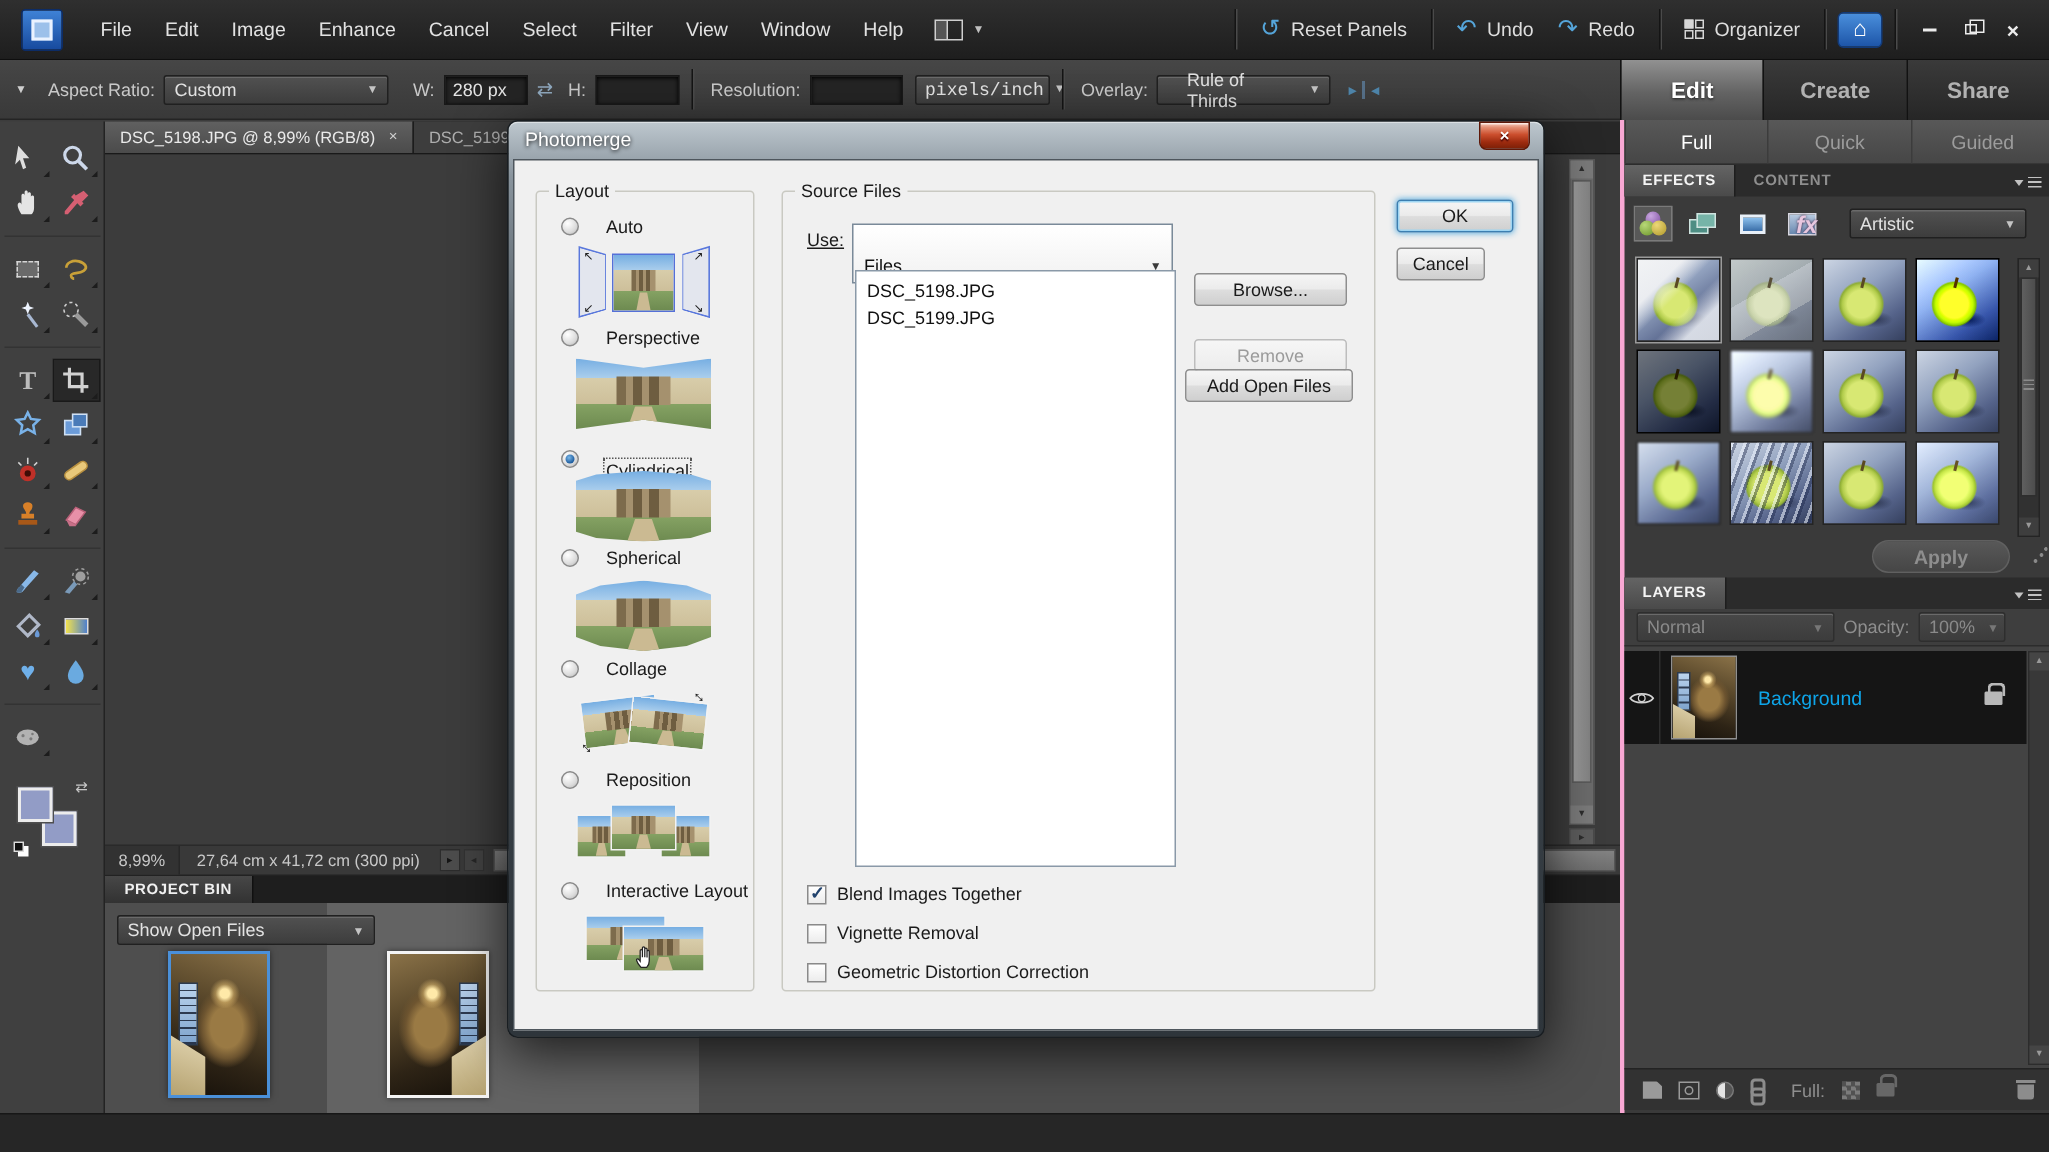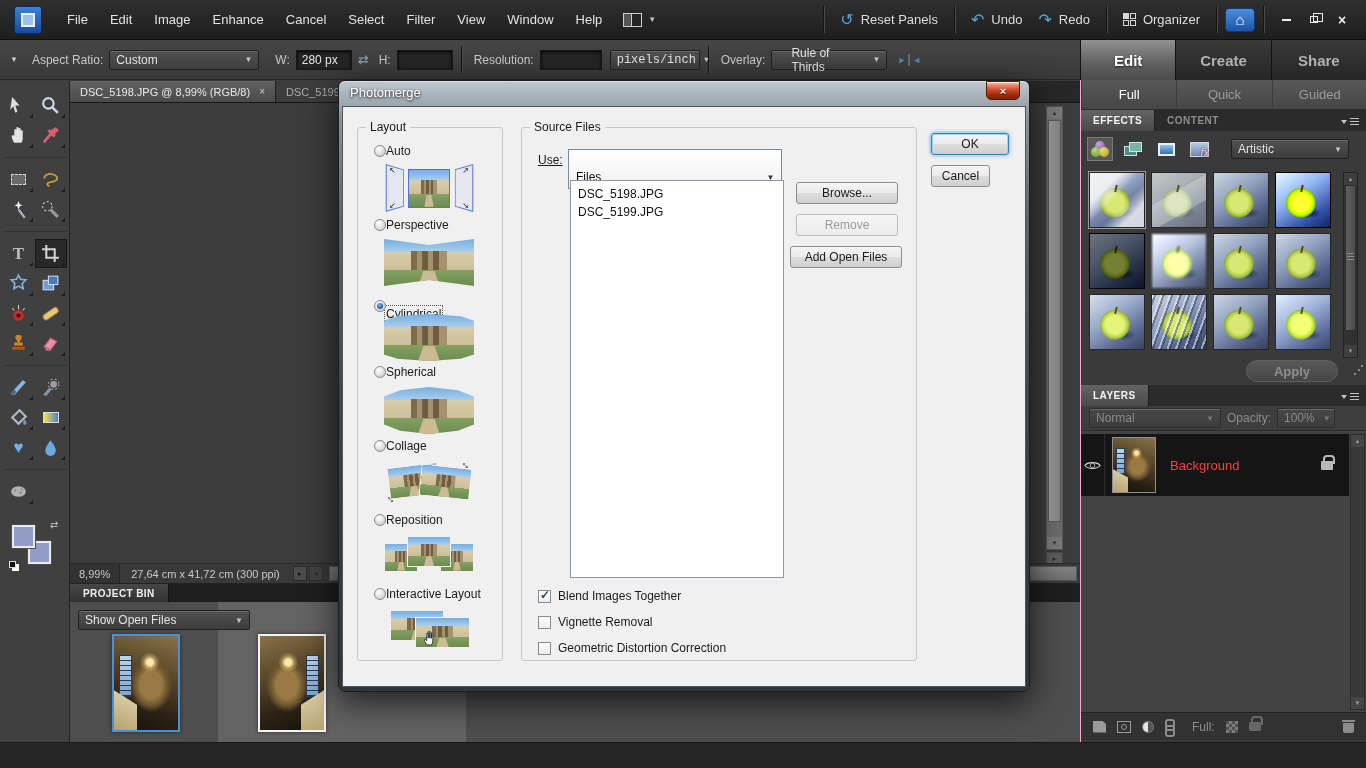--- a/index.html
+++ b/index.html
@@ -11,21 +11,21 @@
 .ddl{display:inline-flex;align-items:center;justify-content:space-between;height:20px;padding:0 6px;
      background:linear-gradient(#515151,#3d3d3d);border:1px solid #202020;border-radius:2px;
      box-shadow:inset 0 1px 0 #6a6a6a;font-size:12px;color:#e2e2e2;cursor:default;}
 .ddl .arr{font-size:8px;color:#c4c4c4;margin-left:8px;}
 .din{height:20px;background:#242424;border:1px solid #181818;box-shadow:inset 0 1px 3px #000;
      color:#e4e4e4;font-size:12px;padding:0 5px;font-family:"Liberation Sans",sans-serif;}
 .sep{width:1px;align-self:stretch;margin:6px 8px;background:#141414;box-shadow:1px 0 0 #4a4a4a;}
 .w7btn{background:linear-gradient(#f5f5f5,#ebebeb 48%,#dddddd 52%,#cfcfcf);border:1px solid #8e8e8e;
      border-radius:3px;font-size:12px;color:#1a1a1a;display:flex;align-items:center;justify-content:center;cursor:default;}
 .w7btn.def{border-color:#3c7fb1;box-shadow:inset 0 0 0 1px #9ed5f2,0 0 4px rgba(60,160,220,.9);}
-.w7btn.dis{color:#9b9b9b;border-color:#bdbdbd;background:linear-gradient(#f6f6f6,#ececec);}
+.w7btn.dis{color:#9b9b9b;border-color:#bdbdbd;background:linear-gradient(#f6f6f6,#ececec);margin-top:12px;}
 
 
 #menubar{position:absolute;left:0;top:0;width:1366px;height:40px;display:flex;align-items:center;
    background:linear-gradient(#2f2f2f,#1e1e1e);border-bottom:1px solid #0e0e0e;padding:0 10px;}
 .logo{width:28px;height:28px;border-radius:3px;margin:0 14px 0 4px;position:relative;
    background:linear-gradient(#3f82d6,#174a9e);border:1px solid #0c2c66;}
 .logo span{position:absolute;left:6px;top:6px;width:14px;height:14px;border:2px solid #eaf2ff;background:#9cc0ea;}
 .menu{padding:6px 11px;font-size:13px;color:#e2e2e2;cursor:default;}
 .lyico{width:19px;height:14px;border:1px solid #cfcfcf;display:flex;margin:0 4px 0 10px;}
 .lyico i{display:block;width:8px;height:100%;border-right:1px solid #cfcfcf;background:#555;}
@@ -114,21 +114,21 @@
  radial-gradient(ellipse 44% 38% at 58% 52%, #9a7a44 0 38%, #6e5530 58%, transparent 76%),
  linear-gradient(200deg,#8a7248 0%,#5c4a2c 35%,#2e2416 70%,#140f09 100%);}
 .church::before{content:"";position:absolute;left:9%;top:21%;width:17%;height:43%;
  background:repeating-linear-gradient(180deg,transparent 0 4px,rgba(25,35,55,.85) 4px 5px),linear-gradient(#bcd4ee,#7ea3cc);
  box-shadow:0 0 0 1px #2c3a4e;}
 .church::after{content:"";position:absolute;left:0;bottom:0;width:36%;height:48%;
  background:linear-gradient(200deg,#e8dcba,#b5a270);clip-path:polygon(0 12%,100% 44%,100% 100%,0 100%);}
 .flip{transform:scaleX(-1);}
 
 
-#rightpanel{position:absolute;left:1080px;top:80px;width:286px;height:662px;background:#3a3a3a;border-left:1px solid #f9a8d4;}
+#rightpanel{position:absolute;left:1080px;top:80px;width:286px;height:662px;background:#3a3a3a;border-left:3px solid #f9a8d4;}
 #editmodes{position:absolute;left:0;top:0;width:286px;height:30px;display:grid;grid-template-columns:1fr 1fr 1fr;
    background:linear-gradient(#585858,#464646);border-bottom:1px solid #2c2c2c;}
 #editmodes div{display:flex;align-items:center;justify-content:center;font-size:13px;color:#9c9c9c;border-left:1px solid #3c3c3c;cursor:default;}
 #editmodes div.active{color:#fff;}
 .phdr{position:absolute;width:286px;height:21px;background:#2b2b2b;display:flex;align-items:flex-end;}
 .ptab{height:21px;padding:0 12px;display:flex;align-items:center;font-size:10px;font-weight:bold;letter-spacing:.5px;cursor:default;}
 .ptab.active{background:linear-gradient(#646464,#4a4a4a);color:#f4f4f4;border-right:1px solid #1e1e1e;}
 .ptab.idle{color:#8e8e8e;}
 .pm{display:flex;align-items:center;gap:3px;margin-left:auto;margin-right:8px;padding-bottom:6px;cursor:default;}
 .pm .tri{width:0;height:0;border-left:3px solid transparent;border-right:3px solid transparent;border-top:4px solid #c2c2c2;}
@@ -140,21 +140,21 @@
 .balls i{position:absolute;width:10px;height:10px;border-radius:50%;}
 .balls i:nth-child(1){left:4px;top:0;background:radial-gradient(circle at 35% 30%,#c9a6e0,#7a4a9e);}
 .balls i:nth-child(2){left:0;top:6px;background:radial-gradient(circle at 35% 30%,#b8d878,#6a9428);}
 .balls i:nth-child(3){left:8px;top:6px;background:radial-gradient(circle at 35% 30%,#ecd878,#b09828);}
 .frames{position:relative;width:18px;height:15px;}
 .frames i{position:absolute;width:13px;height:10px;border:1px solid #cfe4e0;}
 .frames i:nth-child(1){left:0;top:4px;background:#4e8e84;}
 .frames i:nth-child(2){left:5px;top:0;background:#76b4a8;}
 .bframe{width:17px;height:13px;border:2px solid #e8f0f8;background:linear-gradient(#8ec2ee,#3a6ea8);}
 .fxph{position:relative;width:19px;height:15px;border:1px solid #d8d8e2;background:linear-gradient(#b8cae0,#6888b0);}
-.fxph i{position:absolute;right:-2px;bottom:-4px;font-size:12px;font-style:italic;font-weight:normal;color:#e8c8e0;text-shadow:0 0 2px #402040;}
+.fxph i{position:absolute;right:-2px;bottom:-4px;font-size:16px;font-style:italic;font-weight:bold;color:#e8c8e0;text-shadow:0 0 2px #402040;}
 #fxgrid{position:absolute;left:8px;top:92px;display:grid;grid-template-columns:repeat(4,56px);gap:5px 6px;}
 .fx{width:56px;height:56px;border:1px solid #242424;position:relative;overflow:hidden;cursor:default;background:
  radial-gradient(circle at 46% 55%, #d8e873 0 22%, #b2cc4c 30%, #8fae36 34%, transparent 37%),
  radial-gradient(ellipse 32% 14% at 62% 74%, rgba(12,18,36,.6), transparent 72%),
  linear-gradient(145deg,#ccd5e3 0%,#92a2bf 40%,#55638a 75%,#35405e 100%);}
 .fx::after{content:"";position:absolute;left:47%;top:23%;width:2px;height:7px;background:#5a4a22;transform:rotate(14deg);}
 .fx.f1{outline:1px solid #9a9a9a;}
 .fx.f1::before{content:"";position:absolute;inset:0;background:linear-gradient(135deg,#f8f8f8 0 28%,transparent 46% 60%,#eef1f6 78% 100%);opacity:.85;}
 .fx.f2{filter:saturate(.55) brightness(1.06);}
 .fx.f2::before{content:"";position:absolute;inset:0;background:linear-gradient(150deg,#9aa89a 0 38%,#c4ccc4 38% 68%,#8494a4 68%);opacity:.5;}
@@ -174,21 +174,21 @@
 #gripdots{position:absolute;left:272px;top:284px;width:10px;height:12px;
    background:radial-gradient(circle at 2px 10px,#8a8a8a 1px,transparent 1.5px),radial-gradient(circle at 6px 6px,#8a8a8a 1px,transparent 1.5px),radial-gradient(circle at 9px 2px,#8a8a8a 1px,transparent 1.5px);}
 #layerctrl{position:absolute;left:0;top:326px;width:286px;height:24px;display:flex;align-items:center;padding:0 8px;gap:6px;background:#3e3e3e;}
 .ddl.dis{color:#8a8a8a;background:linear-gradient(#484848,#3c3c3c);border-color:#2e2e2e;}
 .ddl.dis .arr{color:#777;}
 #layerctrl .olabel{font-size:12px;color:#8e8e8e;}
 #layerlist{position:absolute;left:0;top:350px;width:286px;height:282px;background:#434343;border-top:1px solid #2c2c2c;}
 .lrow{position:absolute;left:0;top:3px;width:268px;height:62px;background:#151515;display:flex;align-items:center;cursor:default;}
 .lgut{width:24px;height:100%;display:flex;align-items:center;justify-content:center;border-right:1px solid #2e2e2e;}
 .lthumb{width:44px;height:56px;margin-left:7px;border:1px solid #909090;}
-.lname{margin-left:14px;font-size:13px;color:#ef4444;}
+.lname{margin-left:14px;font-size:13px;color:#0ea5e9;}
 .lock{position:relative;width:12px;height:9px;background:#b8b8b8;border-radius:1px;}
 .lock::before{content:"";position:absolute;left:2px;top:-6px;width:8px;height:7px;border:2px solid #b8b8b8;border-bottom:none;border-radius:4px 4px 0 0;}
 .lock.dim{opacity:.4;}
 .lsb{position:absolute;left:269px;top:3px;width:15px;height:276px;background:#383838;border:1px solid #2c2c2c;}
 .lsb .sarr{background:#454545;color:#9a9a9a;width:13px;}
 #layerbar{position:absolute;left:0;top:632px;width:286px;height:28px;background:#323232;border-top:1px solid #232323;
    display:flex;align-items:center;gap:11px;padding:0 12px;font-size:12px;color:#8e8e8e;}
 .ic-nl{width:13px;height:12px;background:#9a9a9a;clip-path:polygon(0 0,70% 0,100% 30%,100% 100%,0 100%);}
 .ic-cs{width:14px;height:12px;border:1px solid #9a9a9a;display:flex;align-items:center;justify-content:center;}
 .ic-cs i{width:6px;height:6px;border-radius:50%;border:1px solid #9a9a9a;}
@@ -208,21 +208,21 @@
   box-shadow:0 10px 34px rgba(0,0,0,.7),inset 0 1px 0 rgba(255,255,255,.45);}
 .dtitle{position:absolute;left:12px;top:5px;font-size:13px;color:#fff;text-shadow:0 1px 3px #000;}
 .dclose{position:absolute;left:648px;top:1px;width:34px;height:19px;border-radius:0 0 5px 5px;
   background:linear-gradient(#f7cdbf,#e38d72 18%,#cc4f2e 45%,#9e2b0f 75%,#7d2007);
   border:1px solid #5e1808;box-shadow:inset 0 1px 0 rgba(255,255,255,.6);
   color:#fff;font-size:11px;font-weight:bold;display:flex;align-items:center;justify-content:center;text-shadow:0 1px 1px #400;}
 .dbody{position:absolute;left:4px;top:26px;width:684px;height:581px;background:#f0f0f0;border:1px solid #4e565d;
   color:#1a1a1a;font-size:12px;}
 .grp{position:absolute;border:1px solid #c9c9c2;border-radius:3px;}
 .gtitle{position:absolute;left:8px;top:-8px;background:#f0f0f0;padding:0 4px;font-size:12px;color:#1a1a1a;}
-.ro{position:absolute;left:16px;display:flex;align-items:center;gap:0;font-size:12px;color:#1a1a1a;}
+.ro{position:absolute;left:16px;display:flex;align-items:center;gap:18px;font-size:12px;color:#1a1a1a;}
 .rb{width:12px;height:12px;border-radius:50%;background:radial-gradient(circle at 35% 30%,#fff,#dcdcdc 60%,#b5b5b5);
   border:1px solid #8a8a8a;position:relative;flex:0 0 auto;}
 .rb.on::after{content:"";position:absolute;inset:2px;border-radius:50%;background:radial-gradient(circle at 40% 35%,#79b7e8,#1e5c9e 70%);}
 .rfocus{outline:1px dotted #555;outline-offset:1px;margin-top:16px;}
 .pv{position:absolute;left:26px;width:90px;height:47px;}
 .seg{position:absolute;inset:0;background:linear-gradient(180deg,#76aee2 0%,#a9cdec 27%,#d8cdaa 27%,#cdbf9a 65%,#85a263 65%,#6d8a50 100%);}
 .seg::before{content:"";position:absolute;left:30%;top:26%;width:40%;height:40%;
   background:linear-gradient(90deg,#7d6b4c 0 18%,#a5916e 18% 30%,#6e5d40 30% 48%,#a5916e 48% 60%,#6e5d40 60% 78%,#a5916e 78% 100%);}
 .seg::after{content:"";position:absolute;left:38%;bottom:0;width:24%;height:33%;background:#cbba92;
   clip-path:polygon(25% 0,75% 0,100% 100%,0 100%);}

